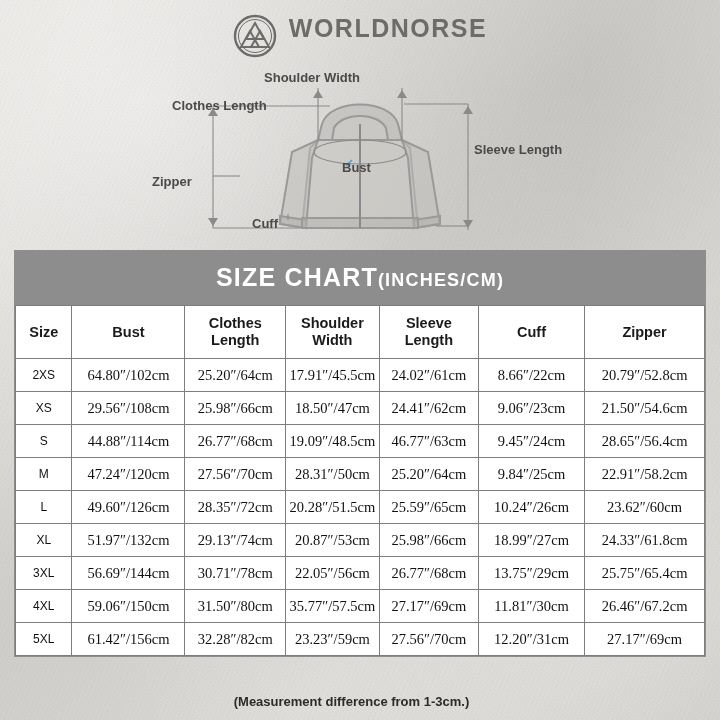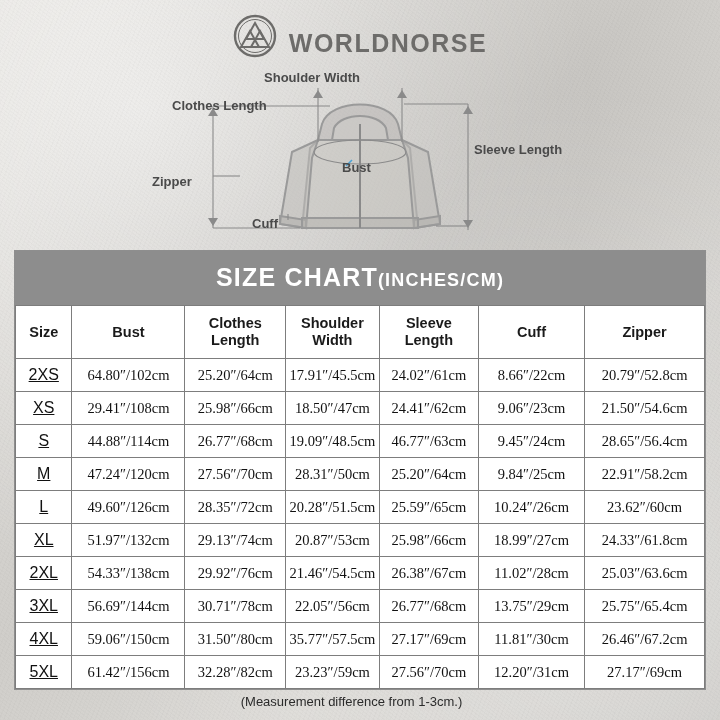--- a/index.html
+++ b/index.html
@@ -33,21 +33,21 @@
       repeating-linear-gradient(113deg, rgba(0,0,0,0.03) 0px, rgba(0,0,0,0.03) 1px, rgba(255,255,255,0.025) 1px, rgba(255,255,255,0.025) 4px);
   }
 
   
   .brand {
     position: absolute;
     top: 14px;
     left: 0;
     width: 720px;
     display: flex;
-    align-items: flex-end;
+    align-items: flex-start;
     justify-content: center;
     gap: 12px;
   }
   .brand-logo { width: 44px; height: 44px; display:block; }
   .brand-name {
     font-size: 25px;
     letter-spacing: 1.5px;
     font-weight: bold;
     color: #6d6c6a;
     font-family: "Liberation Sans", sans-serif;
@@ -102,41 +102,40 @@
   tbody td {
     border: 1px solid #7d7d7d;
     height: 32px;
     text-align: center;
     font-size: 14.5px;
     color: #111;
     padding: 0 2px;
     font-family: "Liberation Serif", serif;
   }
   tbody td.size-cell {
-    font-size: 16px;
+    font-size: 12px;
     font-family: "Liberation Sans", sans-serif;
-    text-decoration: underline;
   }
   col.c0 { width: 8.2%; }
   col.c1 { width: 16.4%; }
   col.c2 { width: 14.6%; }
   col.c3 { width: 13.6%; }
   col.c4 { width: 14.4%; }
   col.c5 { width: 15.4%; }
   col.c6 { width: 17.4%; }
 
   .footnote {
     position: absolute;
     left: 0;
     top: 694px;
     width: 703px;
     text-align: center;
     font-size: 13px;
     color: #2b2b2b;
-    font-weight: normal;
+    font-weight: bold;
   }
 
   
   .lbl {
     font-family: "Liberation Sans", sans-serif;
     font-size: 13px;
     font-weight: bold;
     fill: #4a4a4a;
   }
 </style>
@@ -250,21 +249,21 @@
           <td class="size-cell">2XS</td>
           <td>64.80″/102cm</td>
           <td>25.20″/64cm</td>
           <td>17.91″/45.5cm</td>
           <td>24.02″/61cm</td>
           <td>8.66″/22cm</td>
           <td>20.79″/52.8cm</td>
         </tr>
         <tr>
           <td class="size-cell">XS</td>
-          <td>29.41″/108cm</td>
+          <td>29.56″/108cm</td>
           <td>25.98″/66cm</td>
           <td>18.50″/47cm</td>
           <td>24.41″/62cm</td>
           <td>9.06″/23cm</td>
           <td>21.50″/54.6cm</td>
         </tr>
         <tr>
           <td class="size-cell">S</td>
           <td>44.88″/114cm</td>
           <td>26.77″/68cm</td>
@@ -294,29 +293,20 @@
         <tr>
           <td class="size-cell">XL</td>
           <td>51.97″/132cm</td>
           <td>29.13″/74cm</td>
           <td>20.87″/53cm</td>
           <td>25.98″/66cm</td>
           <td>18.99″/27cm</td>
           <td>24.33″/61.8cm</td>
         </tr>
         <tr>
-          <td class="size-cell">2XL</td>
-          <td>54.33″/138cm</td>
-          <td>29.92″/76cm</td>
-          <td>21.46″/54.5cm</td>
-          <td>26.38″/67cm</td>
-          <td>11.02″/28cm</td>
-          <td>25.03″/63.6cm</td>
-        </tr>
-        <tr>
           <td class="size-cell">3XL</td>
           <td>56.69″/144cm</td>
           <td>30.71″/78cm</td>
           <td>22.05″/56cm</td>
           <td>26.77″/68cm</td>
           <td>13.75″/29cm</td>
           <td>25.75″/65.4cm</td>
         </tr>
         <tr>
           <td class="size-cell">4XL</td>

